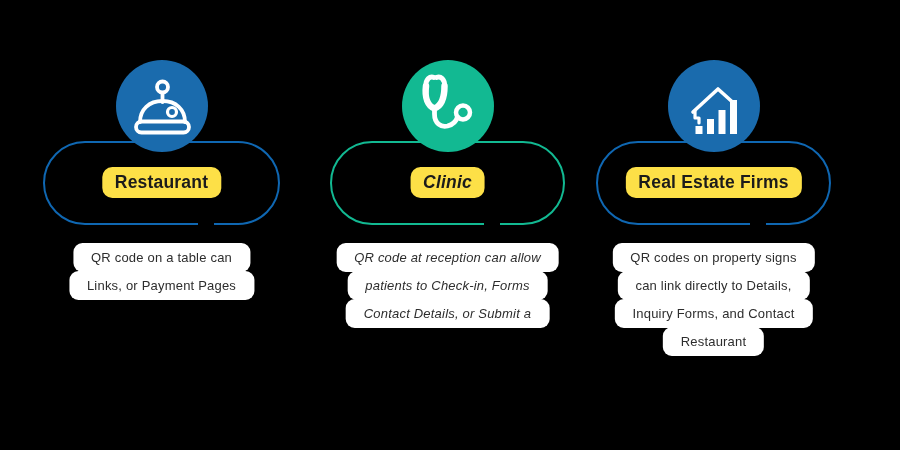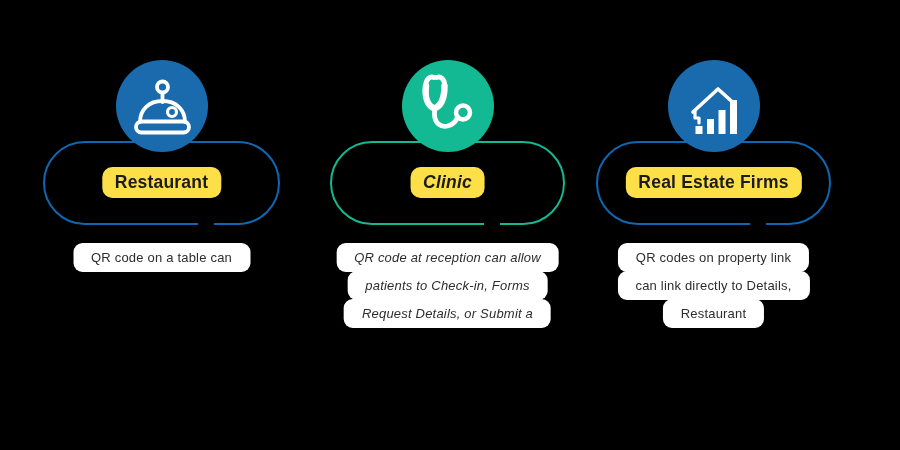--- a/index.html
+++ b/index.html
@@ -68,20 +68,23 @@
         <rect x="20" y="61.5" width="53" height="11" rx="5.5" stroke-width="3.8"></rect>
       </svg>
     </div>
     <div class="label">
       <span>Restaurant</span>
     </div>
     <div class="bubble">
         <div class="bubble-line">
           <span class="hl">QR code on a table can</span>
         </div>
+        <div class="bubble-line">
+          <span class="hl">Links, or Payment Pages</span>
+        </div>
       </div>
   </div>
 
   <div class="card card-2 teal">
     <div class="pill">
       <div class="pill-gap"></div>
     </div>
     <div class="circle">
       <svg viewBox="0 0 92 92" fill="none" stroke="#FFFFFF" stroke-linecap="round" stroke-linejoin="round">
         <path d="M24 26 C22.5 38 26 46 32.5 48.5 C39 46 42.5 38 42.5 26" stroke-width="6.5"></path>
@@ -95,21 +98,21 @@
       <span>Clinic</span>
     </div>
     <div class="bubble">
         <div class="bubble-line">
           <span class="hl">QR code at reception can allow</span>
         </div>
         <div class="bubble-line">
           <span class="hl">patients to Check-in, Forms</span>
         </div>
         <div class="bubble-line">
-          <span class="hl">Request Details, or Submit a</span>
+          <span class="hl">Contact Details, or Submit a</span>
         </div>
       </div>
   </div>
 
   <div class="card card-3 blue">
     <div class="pill">
       <div class="pill-gap"></div>
     </div>
     <div class="circle">
       <svg viewBox="0 0 92 92" fill="none" stroke="#FFFFFF" stroke-linecap="round" stroke-linejoin="round">
@@ -119,24 +122,27 @@
         <rect x="39" y="59" width="7" height="15" fill="#FFFFFF" stroke="none"></rect>
         <rect x="50.5" y="50" width="7" height="24" fill="#FFFFFF" stroke="none"></rect>
         <rect x="62" y="40" width="7" height="34" fill="#FFFFFF" stroke="none"></rect>
       </svg>
     </div>
     <div class="label">
       <span>Real Estate Firms</span>
     </div>
     <div class="bubble">
         <div class="bubble-line">
-          <span class="hl">QR codes on property link</span>
+          <span class="hl">QR codes on property signs</span>
         </div>
         <div class="bubble-line">
           <span class="hl">can link directly to Details,</span>
+        </div>
+        <div class="bubble-line">
+          <span class="hl">Inquiry Forms, and Contact</span>
         </div>
         <div class="bubble-line">
           <span class="hl">Restaurant</span>
         </div>
       </div>
   </div>
 
 </div>
 
 </body></html>

